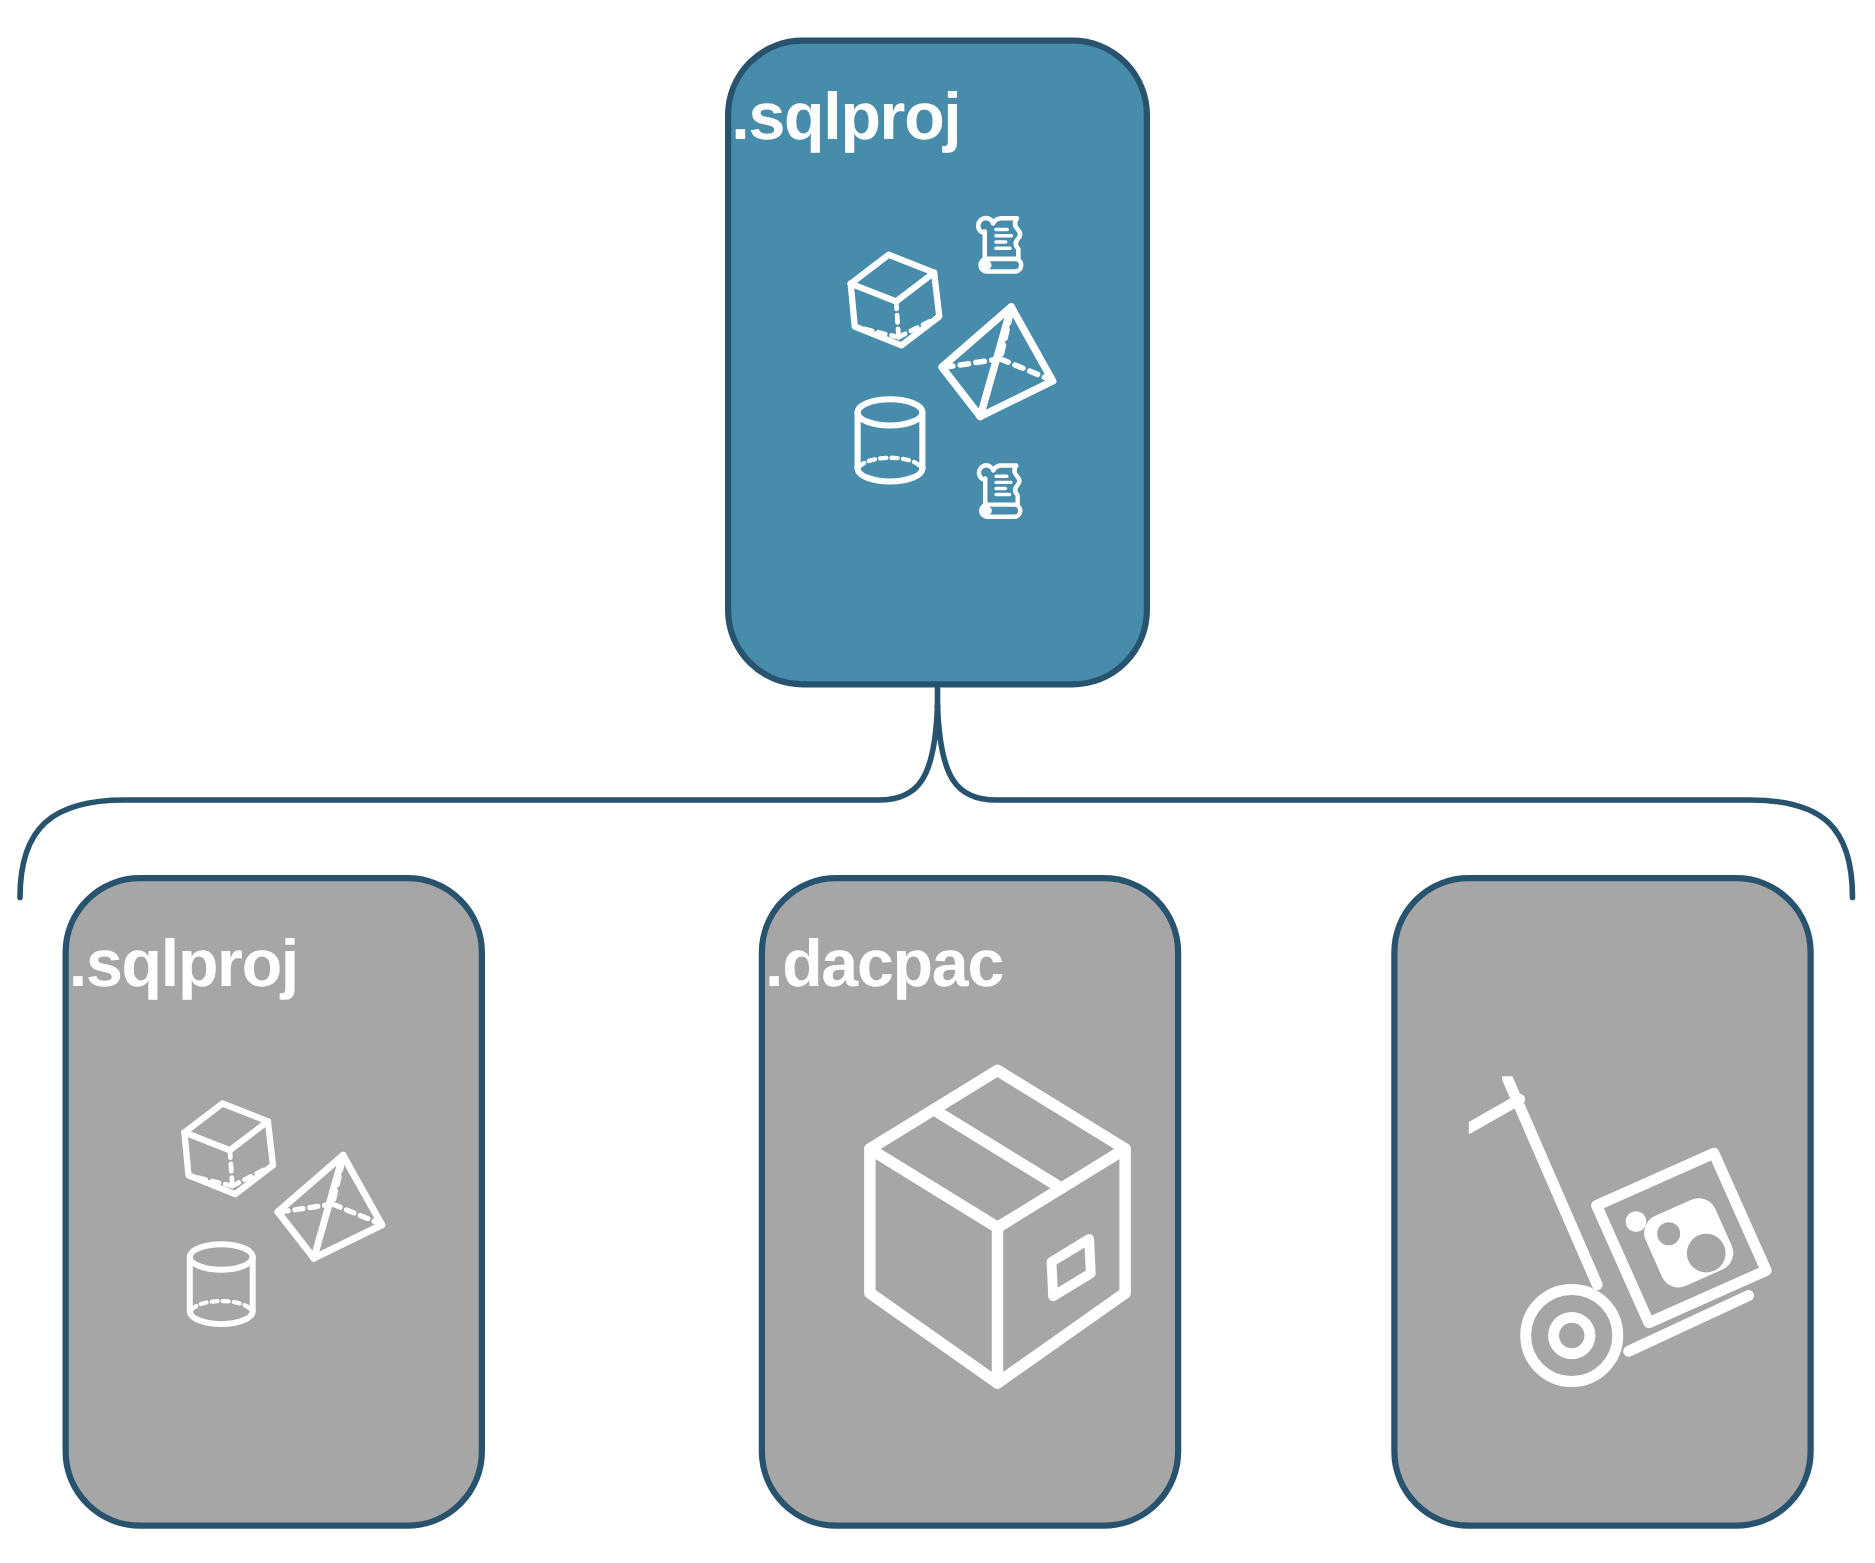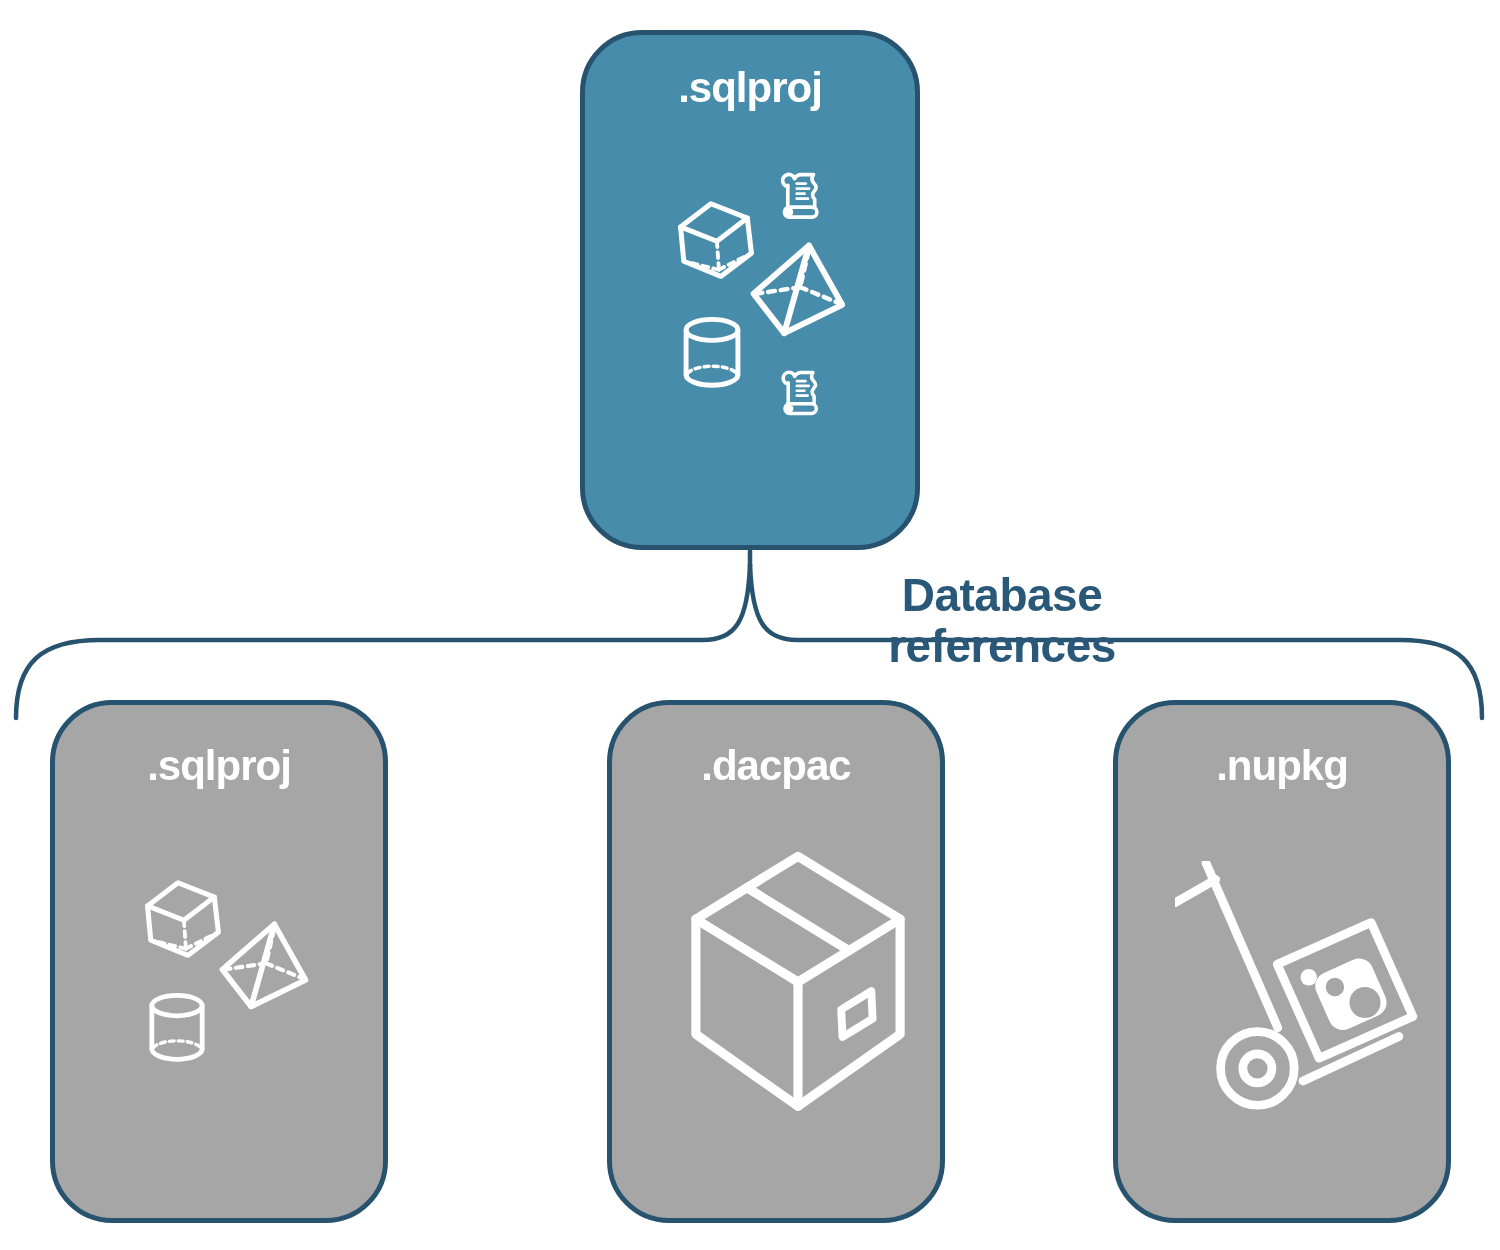--- a/index.html
+++ b/index.html
@@ -4,22 +4,22 @@
 <style>
   html,body{margin:0;padding:0;background:#ffffff;}
   .canvas{position:relative;width:1500px;height:1250px;background:#ffffff;overflow:hidden;
           font-family:"Liberation Sans", sans-serif;}
   .node{position:absolute;box-sizing:border-box;border:5px solid #28536F;border-radius:62px;}
   .node-root{left:580px;top:30px;width:340px;height:520px;background:#478CAB;}
   .node-child{top:700px;width:338px;height:523px;background:#A6A6A6;}
   .node-child.c0{left:50px;}
   .node-child.c1{left:607px;}
   .node-child.c2{left:1113px;}
-  .node-label{display:block;text-align:center;color:#ffffff;font-weight:bold;
-              font-size:42px;line-height:1;margin-top:32px;letter-spacing:-1px;}
+  .node-label{display:block;text-align:left;color:#ffffff;font-weight:bold;
+              font-size:53px;line-height:1;margin-top:32px;letter-spacing:-1px;}
   .node-child .node-label{margin-top:40px;}
   .icon{position:absolute;}
   .icon svg{display:block;width:100%;height:100%;}
   .connector-label{position:absolute;left:792px;top:570px;width:420px;text-align:center;
                    color:#2A5878;font-weight:bold;font-size:46px;letter-spacing:-0.5px;
                    line-height:1.1;}
   .brace-svg{position:absolute;left:0;top:0;width:1500px;height:1250px;pointer-events:none;}
   .wire{fill:none;stroke:#ffffff;stroke-linecap:round;stroke-linejoin:round;}
 </style>
 </head>
@@ -28,21 +28,20 @@
 <div class="canvas">
 
   <svg class="brace-svg" viewBox="0 0 1500 1250" xmlns="http://www.w3.org/2000/svg">
     <g fill="none" stroke="#28536F" stroke-width="4.5" stroke-linecap="round">
       <path d="M750 551 L750 566"></path>
       <path d="M16 718 C16 662 42 640 100 640 L703 640 C735 640 748 622 750 564
                C752 622 765 640 797 640 L1400 640 C1458 640 1482 662 1482 718"></path>
     </g>
   </svg>
 
-  <div class="connector-label">Database references</div>
 
   <div class="node node-root">
     <div class="node-label">.sqlproj</div>
 
     <span class="icon" style="left:88px;top:160px;width:84px;height:86px;transform:rotate(-4deg);">
       <svg viewBox="0 0 100 100">
           <g class="wire" stroke-width="6">
         <path d="M10 34 L48 9 L90 29 L52 54 Z"></path>
         <path d="M10 34 L11 75 L54 96 L92 71 L90 29"></path>
         <g stroke-width="4.5" stroke-dasharray="7 6">
@@ -171,21 +170,20 @@
         <path d="M61 38 L139 86"></path>
         <path d="M22 62 V150 L100 205 L178 150 V62"></path>
         <path d="M100 110 V205"></path>
         <path d="M133 131 L156 117 L157 138 L134 152 Z" stroke-width="6"></path>
       </g>
         </svg>
     </span>
   </div>
 
   <div class="node node-child c2">
-    <div class="node-label">.nupkg</div>
 
     <span class="icon" style="left:57px;top:156px;width:252px;height:252px;">
       <svg viewBox="0 0 260 260">
         <g class="wire" stroke-width="9">
           <path d="M32 2 L106 172"></path>
           <path d="M0 43 L42 19"></path>
           <path d="M132 227 L231 181"></path>
           <circle cx="85" cy="214" r="38"></circle>
           <circle cx="85" cy="214" r="15" stroke-width="9"></circle>
           <rect x="122.5" y="80.5" width="106" height="106" transform="rotate(-24 175.5 133.5)"></rect>

